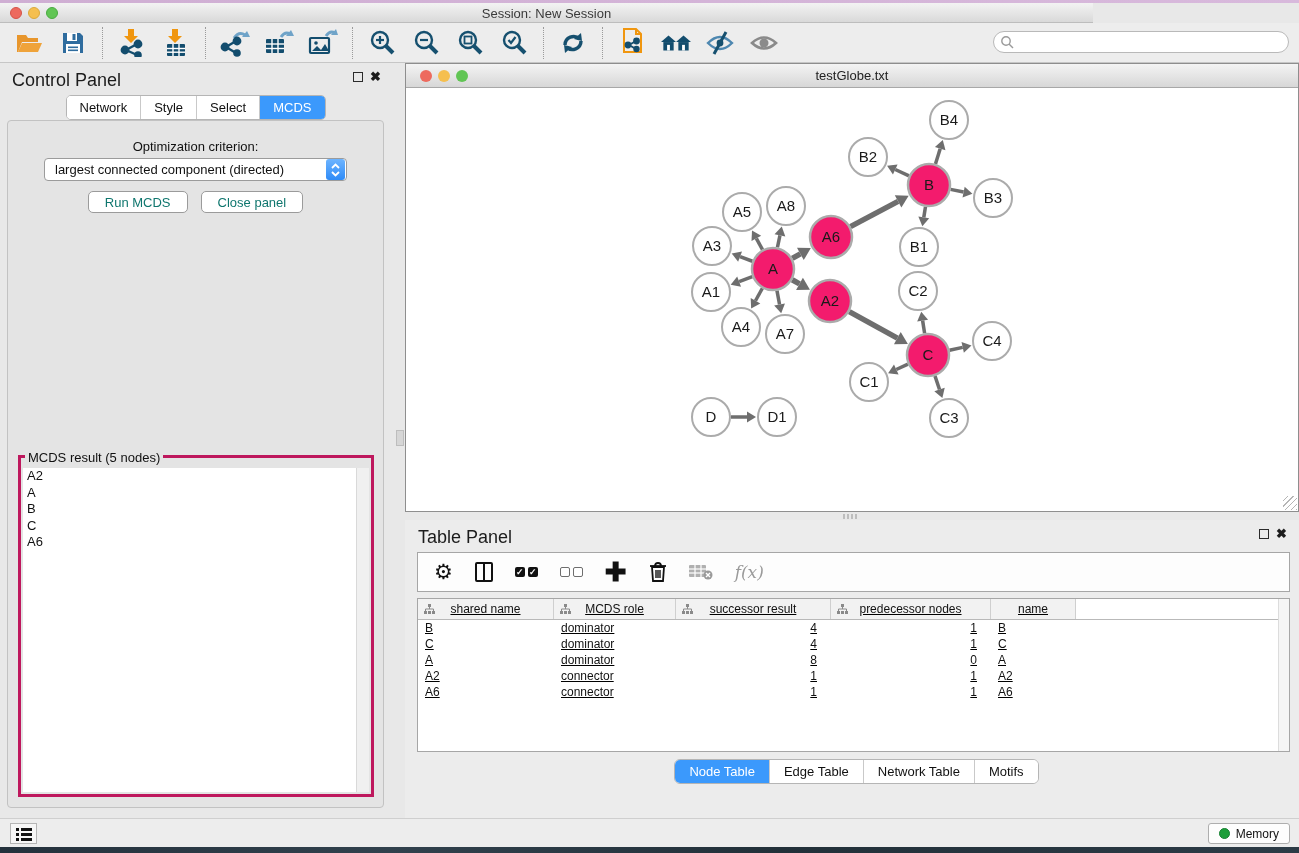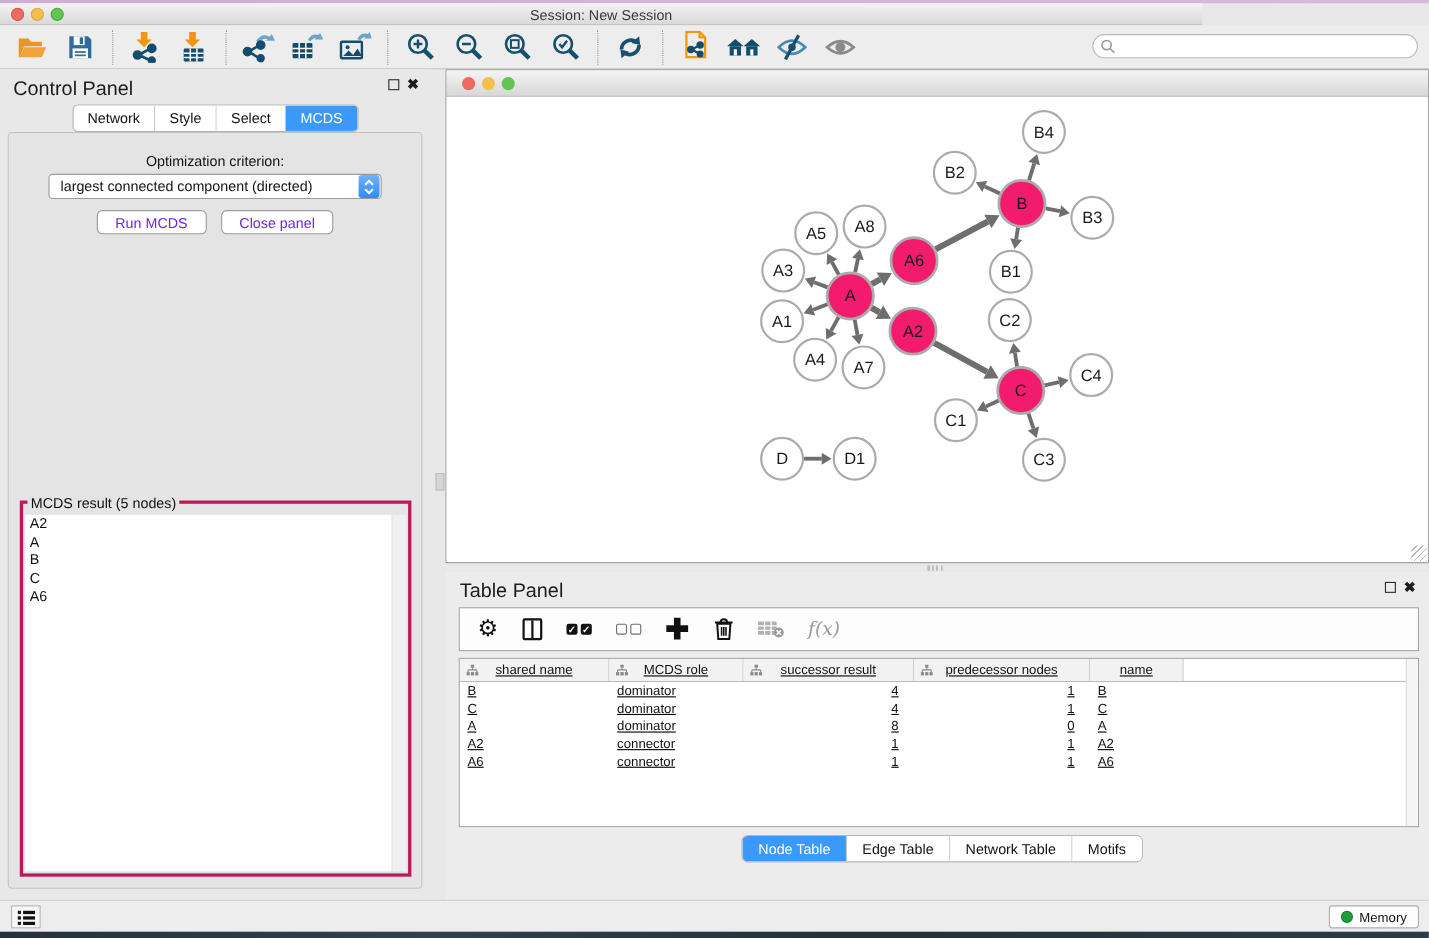--- a/index.html
+++ b/index.html
@@ -43,21 +43,21 @@
   .cp-content { position:absolute; left:7px; right:7px; top:57px; bottom:10px;
     background:#e4e4e4; border:1px solid #c2c2c2; border-radius:4px; }
   .opt-label { position:absolute; left:0; right:0; top:18px; text-align:center; font-size:13px; color:#111; }
   .combo { position:absolute; left:36px; right:36px; top:37px; height:23px; background:#fff;
     border:1px solid #9b9b9b; border-radius:4px; display:flex; align-items:center; }
   .combo-text { flex:1; font-size:13px; color:#111; padding-left:10px; white-space:nowrap; overflow:hidden; }
   .combo-stepper { width:19px; height:21px; border-radius:3px; margin-right:1px;
     background:linear-gradient(#6db4ff,#2e8bf7); display:flex; flex-direction:column; align-items:center; justify-content:center; color:#fff; }
   .combo-stepper svg { display:block; }
   .cp-buttons { position:absolute; left:0; right:0; top:70px; display:flex; justify-content:center; gap:13px; }
-  .btn { background:#fff; border:1px solid #9b9b9b; border-radius:5px; font-size:13px; color:#6d28d9;
+  .btn { background:#fff; border:1px solid #9b9b9b; border-radius:5px; font-size:13px; color:#0f766e;
     padding:3px 16px; height:22px; line-height:15px; cursor:default; font-family:"Liberation Sans",sans-serif;}
 
   .result-box { position:absolute; left:10px; right:9px; top:334px; bottom:10px; border:3px solid #be185d; }
   .result-legend { position:absolute; left:4px; top:-8px; background:#e4e4e4; padding:0 3px; font-size:13px; color:#111; }
   .result-list { position:absolute; left:2px; top:10px; right:14px; bottom:2px; background:#fff; border-right:1px solid #d9d9d9; overflow:hidden; }
   .result-scroll { position:absolute; top:10px; right:2px; width:12px; bottom:2px; background:#f0f0f0; }
   .result-item { font-size:13px; color:#111; padding:1px 0 1px 4px; line-height:14.5px; }
 
   
   .net-window { position:absolute; left:405px; top:63px; width:894px; height:449px;
@@ -350,20 +350,21 @@
         <div class="result-scroll"></div>
       </div>
     </div>
   </div>
 
   <div class="net-window">
     <div class="net-titlebar">
       <div class="net-traffic n-red"></div>
       <div class="net-traffic n-yellow"></div>
       <div class="net-traffic n-green"></div>
+      <div class="net-title">testGlobe.txt</div>
     </div>
     <div class="net-canvas">
       <svg width="894" height="424" viewBox="0 0 894 424">
           <line x1="356.48901716798036" y1="161.67335414757676" x2="350.33315840729955" y2="150.3545170714862" stroke="#6E6E6E" stroke-width="3.5"></line>
           <polygon points="346.03321088510967,142.44816195004034 355.1648198704054,147.7267713634813 345.5014969441937,152.98226277949112" fill="#6E6E6E"></polygon>
           <line x1="371.4460136320131" y1="159.45393393716725" x2="373.93725413816395" y2="147.38099917659014" stroke="#6E6E6E" stroke-width="3.5"></line>
           <polygon points="375.75607789671477,138.5666994236131 379.32377065387215,148.4925025845934 368.55073762245576,146.26949576858686" fill="#6E6E6E"></polygon>
           <line x1="346.4146596993366" y1="173.23831431286462" x2="334.0709185918138" y2="168.5841168460937" stroke="#6E6E6E" stroke-width="3.5"></line>
           <polygon points="325.64964301426966,165.4088817922656 336.01134001359765,163.43778177092784 332.1304971700299,173.73045192125957" fill="#6E6E6E"></polygon>
           <line x1="346.3735431949815" y1="188.6517501050875" x2="333.126986552298" y2="193.5657953112443" stroke="#6E6E6E" stroke-width="3.5"></line>

